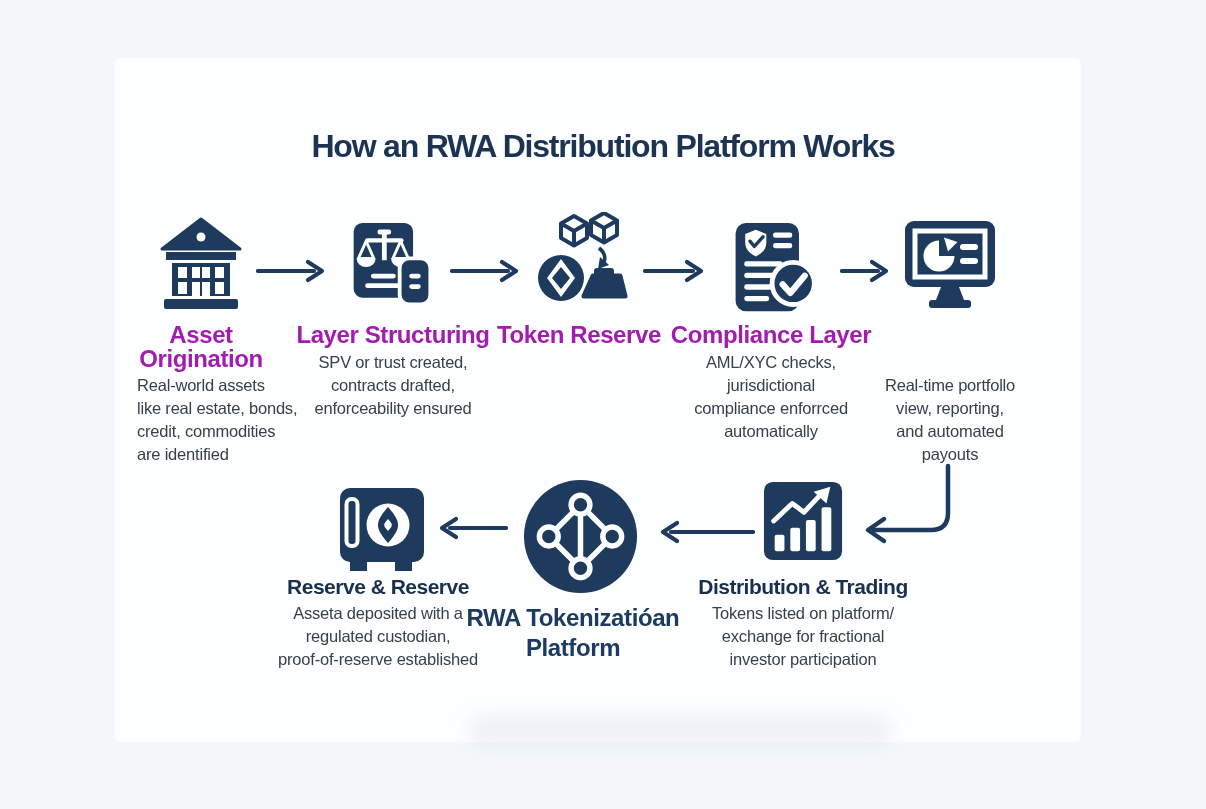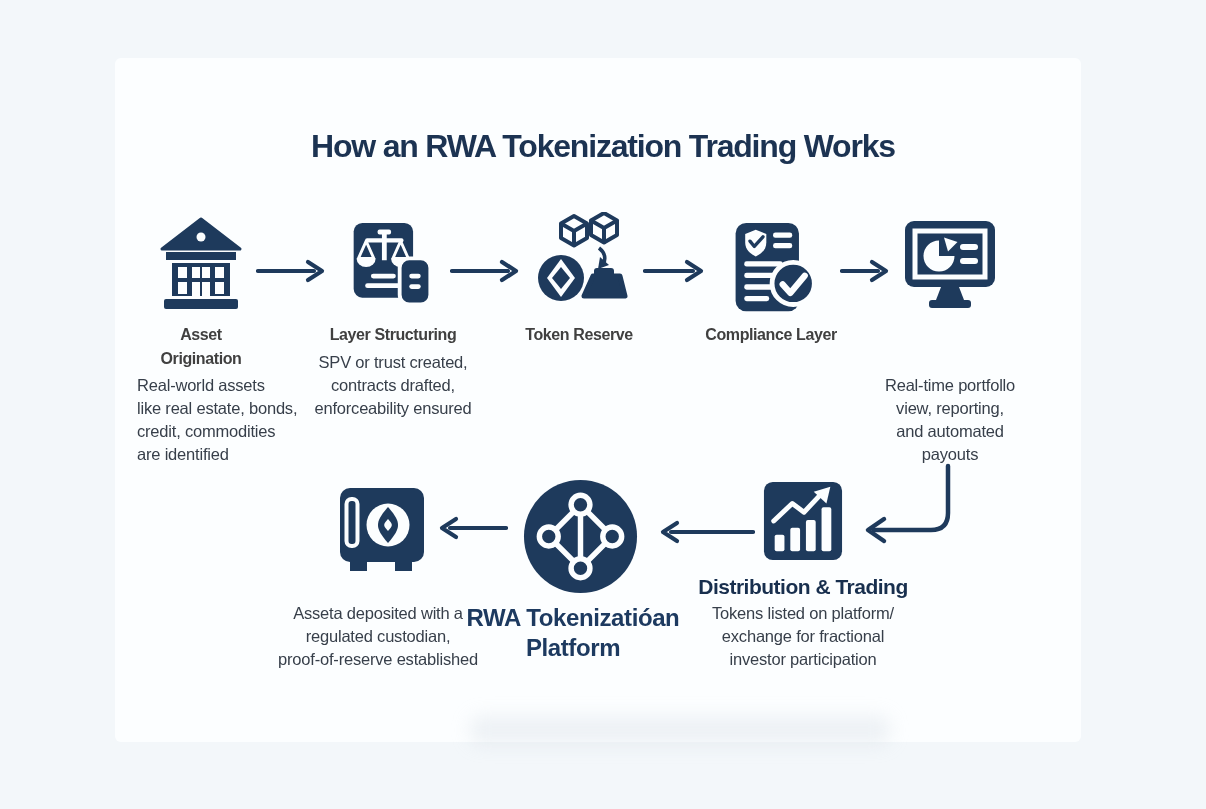--- a/index.html
+++ b/index.html
@@ -2,40 +2,40 @@
 <html><head>
 <meta charset="utf-8">
 <style>
   html,body{margin:0;padding:0;}
   .canvas{position:relative;width:1206px;height:809px;background:#f3f7fa;overflow:hidden;
           font-family:"Liberation Sans",sans-serif;}
   .panel{position:absolute;left:115px;top:58px;width:966px;height:684px;background:#fcfeff;border-radius:6px;}
   .abs{position:absolute;}
   .main-title{position:absolute;left:0;right:0;top:128px;text-align:center;
               font-size:32px;font-weight:bold;color:#1c3352;letter-spacing:-1.2px;}
-  .step-title{position:absolute;font-size:16px;font-weight:bold;color:#404040;line-height:24px;
+  .step-title{position:absolute;font-size:24px;font-weight:bold;color:#a21caf;line-height:24px;
               text-align:center;white-space:pre-line;letter-spacing:-0.4px;}
   .step-desc{position:absolute;font-size:16.5px;color:#373f4a;line-height:23px;
              text-align:center;white-space:pre-line;letter-spacing:-0.2px;}
   .left-align{text-align:left;}
   .node-title{position:absolute;font-size:21px;font-weight:bold;color:#182f4e;line-height:25px;
               text-align:center;white-space:pre-line;letter-spacing:-0.5px;}
   .platform-title{position:absolute;font-size:24px;font-weight:bold;color:#1d3a60;line-height:30px;
                   text-align:center;white-space:pre-line;letter-spacing:-0.4px;}
   .watermark{position:absolute;left:470px;top:716px;width:420px;height:28px;
              background:rgba(200,210,218,0.28);filter:blur(9px);border-radius:10px;}
   svg{display:block;}
 </style>
 </head>
 <body>
 
 <div class="canvas">
   <div class="panel"></div>
 
-  <div class="main-title">How an RWA Tokenization Trading Works</div>
+  <div class="main-title">How an RWA Distribution Platform Works</div>
 
   <div class="abs" style="left:158px;top:216px;">
     <svg width="86" height="96" viewBox="0 0 86 96">
       <path d="M43,3 L82,33 L4,33 Z" fill="#1e3a5c" stroke="#1e3a5c" stroke-width="3" stroke-linejoin="round"></path>
       <circle cx="43" cy="21" r="4.5" fill="#fcfeff"></circle>
       <rect x="8" y="36" width="70" height="8" fill="#1e3a5c"></rect>
       <rect x="14" y="47" width="58" height="33" fill="#1e3a5c"></rect>
       <rect x="20" y="51" width="9" height="11" fill="#fcfeff"></rect>
       <rect x="34" y="51" width="8" height="11" fill="#fcfeff"></rect>
       <rect x="44" y="51" width="8" height="11" fill="#fcfeff"></rect>
@@ -151,20 +151,24 @@
 are identified</div>
 
   <div class="step-title" style="left:296px;top:323px;width:194px;">Layer Structuring</div>
   <div class="step-desc" style="left:296px;top:351px;width:194px;">SPV or trust created,
 contracts drafted,
 enforceability ensured</div>
 
   <div class="step-title" style="left:484px;top:323px;width:190px;">Token Reserve</div>
 
   <div class="step-title" style="left:668px;top:323px;width:206px;">Compliance Layer</div>
+  <div class="step-desc" style="left:668px;top:351px;width:206px;">AML/XYC checks,
+jurisdictional
+compliance enforrced
+automatically</div>
 
   <div class="step-desc" style="left:858px;top:374px;width:184px;">Real-time portfollo
 view, reporting,
 and automated
 payouts</div>
 
   <div class="abs" style="left:856px;top:458px;">
     <svg width="104" height="90" viewBox="0 0 104 90">
       <path d="M92,8 L92,55 Q92,72 75,72 L18,72" fill="none" stroke="#1e3a5c" stroke-width="4.5" stroke-linecap="round"></path>
       <path d="M28,61 L12,72 L28,83" fill="none" stroke="#1e3a5c" stroke-width="4.5" stroke-linecap="round" stroke-linejoin="round"></path>
@@ -216,20 +220,21 @@
       <rect x="2" y="2" width="80" height="80" rx="9" fill="#1e3a5c"></rect>
       <rect x="13" y="56" width="10" height="17" rx="2" fill="#fcfeff"></rect>
       <rect x="29" y="49" width="10" height="24" rx="2" fill="#fcfeff"></rect>
       <rect x="45" y="41" width="10" height="32" rx="2" fill="#fcfeff"></rect>
       <rect x="61" y="28" width="10" height="45" rx="2" fill="#fcfeff"></rect>
       <path d="M12,42 L31,24 L43,33 L60,15" fill="none" stroke="#fcfeff" stroke-width="5" stroke-linecap="round" stroke-linejoin="round"></path>
       <path d="M53,12 L70,7 L66,24 Z" fill="#fcfeff"></path>
     </svg>
   </div>
 
+  <div class="node-title" style="left:268px;top:574px;width:220px;">Reserve &amp; Reserve</div>
   <div class="step-desc" style="left:255px;top:602px;width:246px;">Asseta deposited with a
 regulated custodian,
 proof-of-reserve established</div>
 
   <div class="platform-title" style="left:463px;top:603px;width:220px;">RWA Tokenizatióan
 Platform</div>
 
   <div class="node-title" style="left:686px;top:574px;width:234px;">Distribution &amp; Trading</div>
   <div class="step-desc" style="left:691px;top:602px;width:224px;">Tokens listed on platform/
 exchange for fractional

